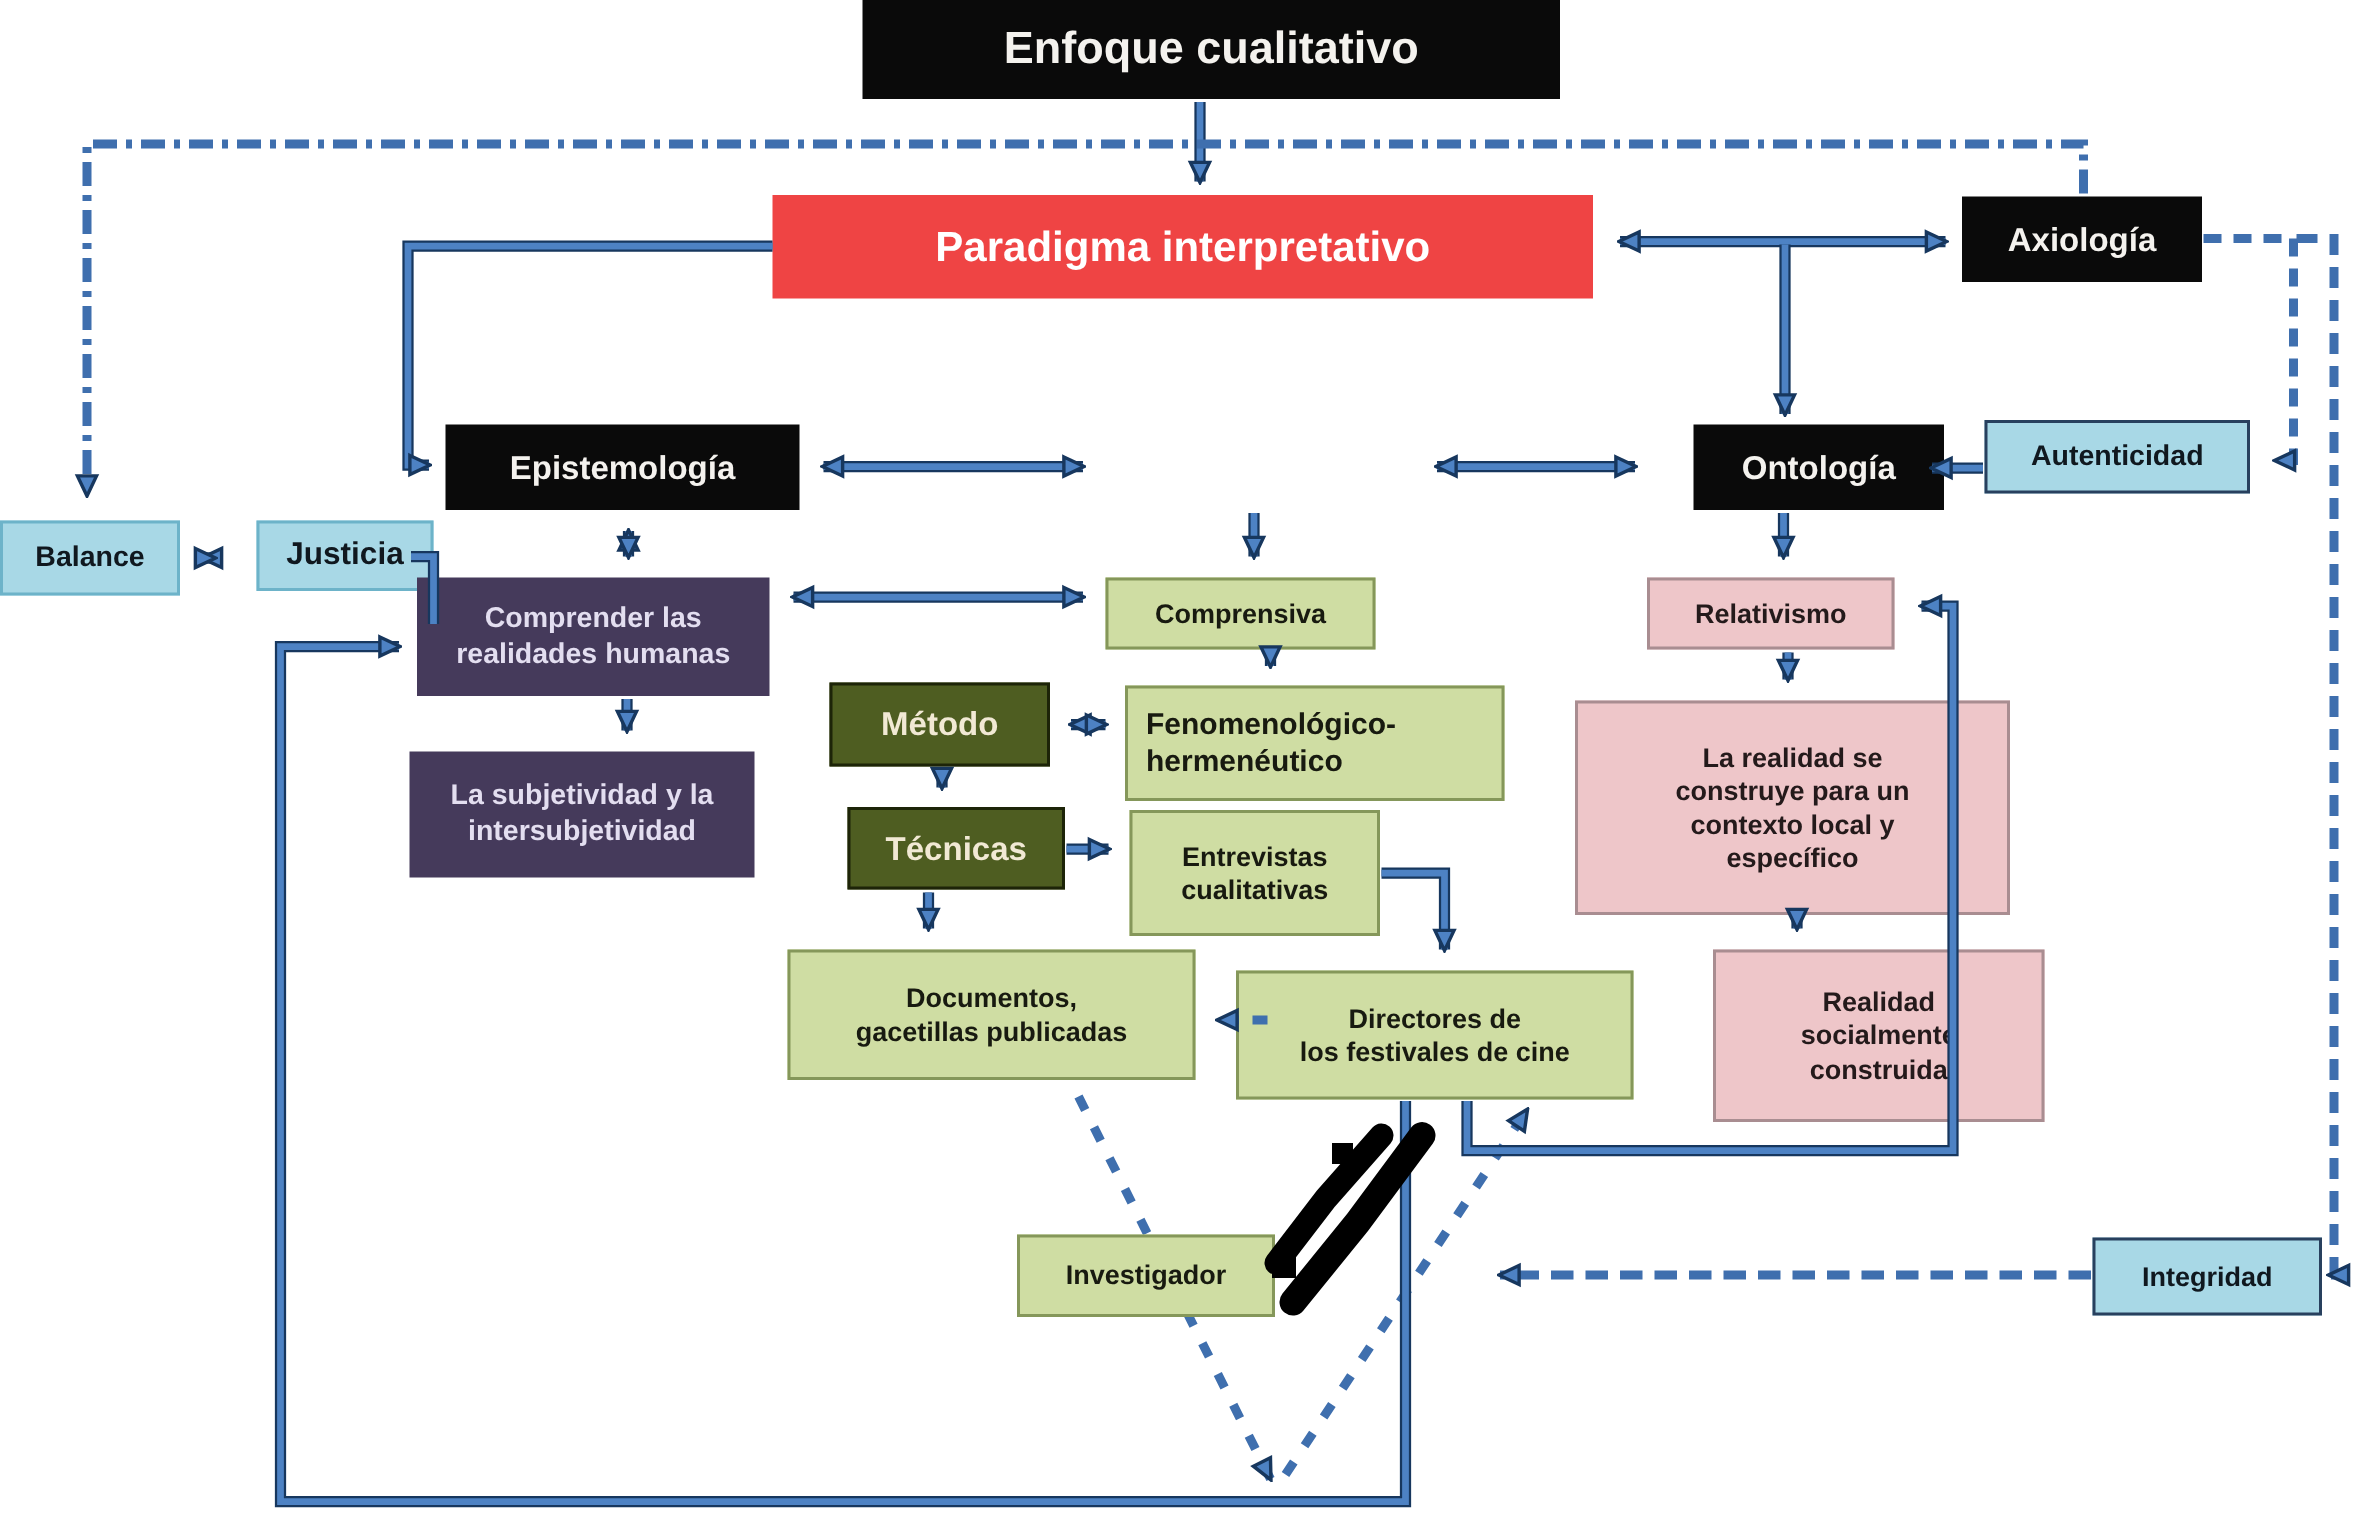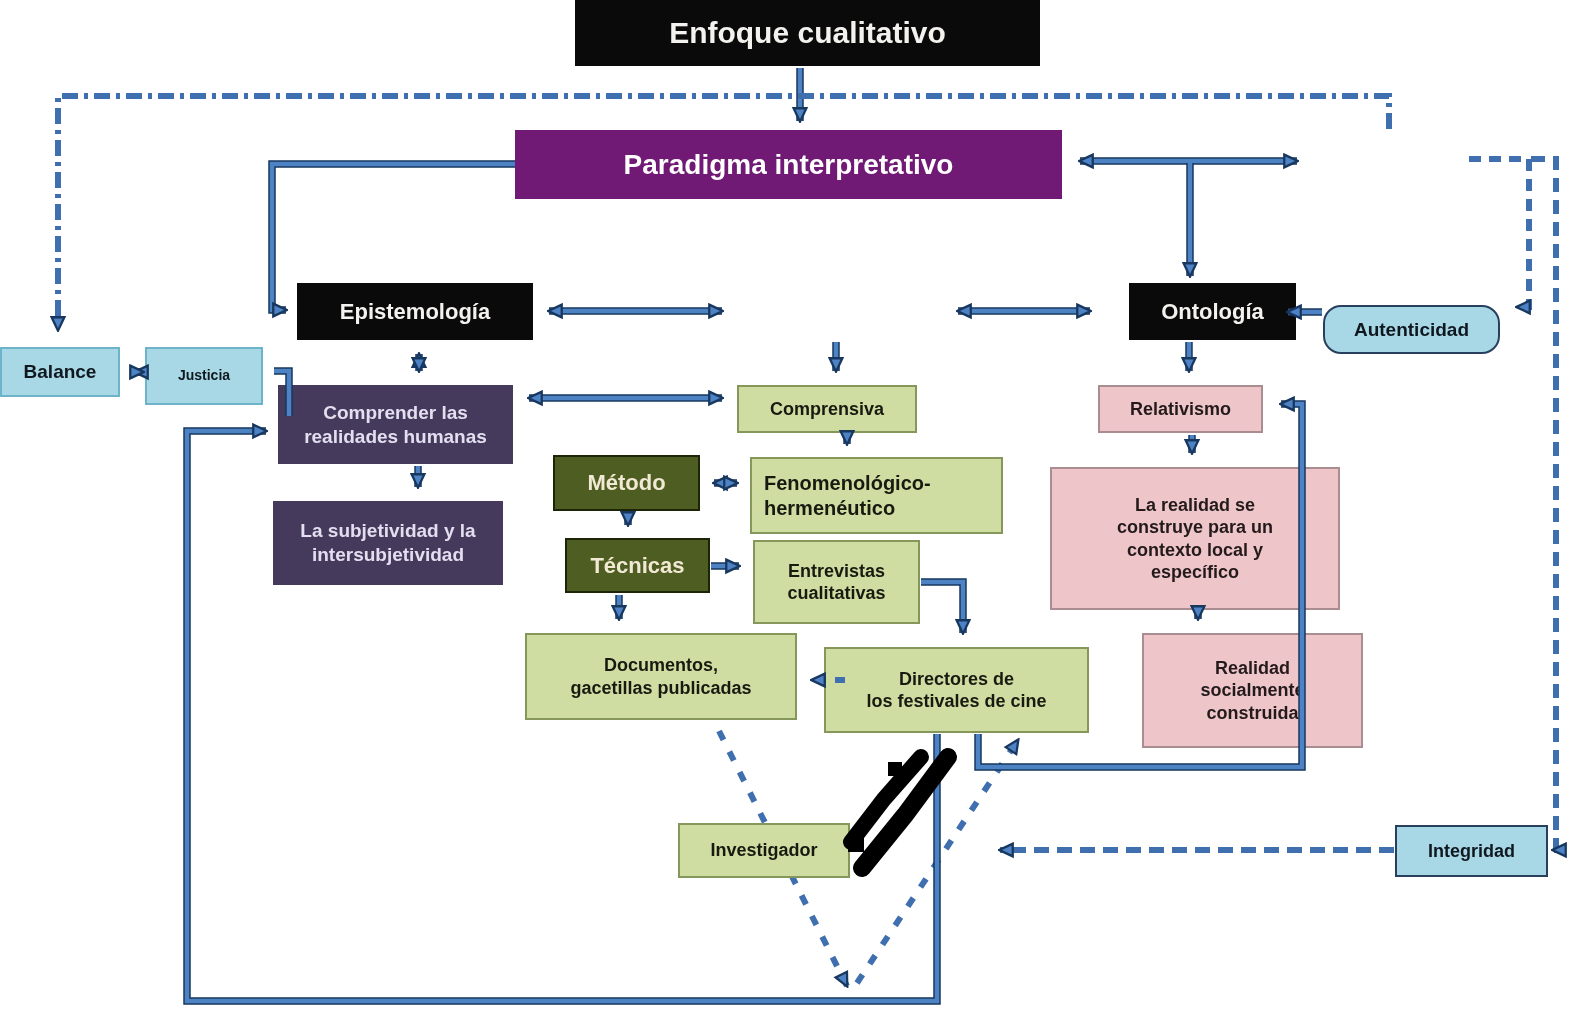--- a/index.html
+++ b/index.html
@@ -6,21 +6,21 @@
   .stage{position:relative;width:1573px;height:1018px;background:#ffffff;overflow:hidden;
          font-family:"Liberation Sans","DejaVu Sans",sans-serif;}
   svg.layer{position:absolute;left:0;top:0;width:1573px;height:1018px;}
   #under-layer{z-index:1;}
   #line-layer{z-index:3;pointer-events:none;}
   #scribble-layer{z-index:4;pointer-events:none;}
   .node{position:absolute;z-index:2;display:flex;align-items:center;justify-content:center;
         text-align:center;font-weight:bold;white-space:pre-line;line-height:1.25;
         box-sizing:border-box;}
   .bk{background:#0a0a0a;color:#f4f2ee;}
-  .rd{background:#701a75;color:#ffffff;}
+  .rd{background:#ef4444;color:#ffffff;}
   .lb{background:#a8d8e6;color:#10181f;border:2px solid #6db3c9;}
   .lbd{border:2px solid #28405e;}
   .lg{background:#cfdda3;color:#181a10;border:2px solid #85975a;}
   .ol{background:#4e5d21;color:#f1e9d4;border:2px solid #1d2408;}
   .pu{background:#453a5b;color:#e3def0;}
   .pk{background:#eec6c9;color:#241a1b;border:2px solid #a98d91;}
   .left-text{justify-content:flex-start;text-align:left;padding-left:12px;}
   .conn .u{fill:none;stroke:#17375e;stroke-width:7.5;}
   .conn .o{fill:none;stroke:#4d82c4;stroke-width:4.5;}
   .dash .o{stroke:#3f6fae;stroke-width:6;}
@@ -39,25 +39,26 @@
     <g class="conn dash">
       <path class="o" d="M 719,731 L 847,986" stroke-dasharray="10 13" marker-end="url(#ahu)"></path>
     </g>
     <g class="conn dash">
       <path class="o" d="M 857,983 L 1018,740" stroke-dasharray="10 13" marker-end="url(#ahu)"></path>
     </g>
   </svg>
 
   <div class="node bk" style="left:575px;top:0;width:465px;height:66px;font-size:30px;">Enfoque cualitativo</div>
   <div class="node rd" style="left:515px;top:130px;width:547px;height:69px;font-size:28px;">Paradigma interpretativo</div>
+  <div class="node bk" style="left:1308px;top:131px;width:160px;height:57px;font-size:22px;">Axiología</div>
   <div class="node bk" style="left:297px;top:283px;width:236px;height:57px;font-size:22px;">Epistemología</div>
   <div class="node bk" style="left:1129px;top:283px;width:167px;height:57px;font-size:22px;">Ontología</div>
-  <div class="node lb lbd" style="left:1323px;top:305px;width:177px;height:49px;font-size:19px;border-radius:18px;">Autenticidad</div>
+  <div class="node lb lbd" style="left:1323px;top:280px;width:177px;height:49px;font-size:19px;">Autenticidad</div>
   <div class="node lb" style="left:0;top:347px;width:120px;height:50px;font-size:19px;">Balance</div>
-  <div class="node lb" style="left:145px;top:347px;width:118px;height:58px;font-size:14px;">Justicia</div>
+  <div class="node lb" style="left:171px;top:347px;width:118px;height:47px;font-size:21px;">Justicia</div>
   <div class="node pu" style="left:278px;top:385px;width:235px;height:79px;font-size:19px;">Comprender  las
 realidades humanas</div>
   <div class="node lg" style="left:737px;top:385px;width:180px;height:48px;font-size:18px;text-align:center;">Comprensiva</div>
   <div class="node pk" style="left:1098px;top:385px;width:165px;height:48px;font-size:18px;">Relativismo</div>
   <div class="node ol" style="left:553px;top:455px;width:147px;height:56px;font-size:22px;">Método</div>
   <div class="node lg left-text" style="left:750px;top:457px;width:253px;height:77px;font-size:20px;">Fenomenológico-
 hermenéutico</div>
   <div class="node pk" style="left:1050px;top:467px;width:290px;height:143px;font-size:18px;">La realidad se
 construye para un
 contexto local y

